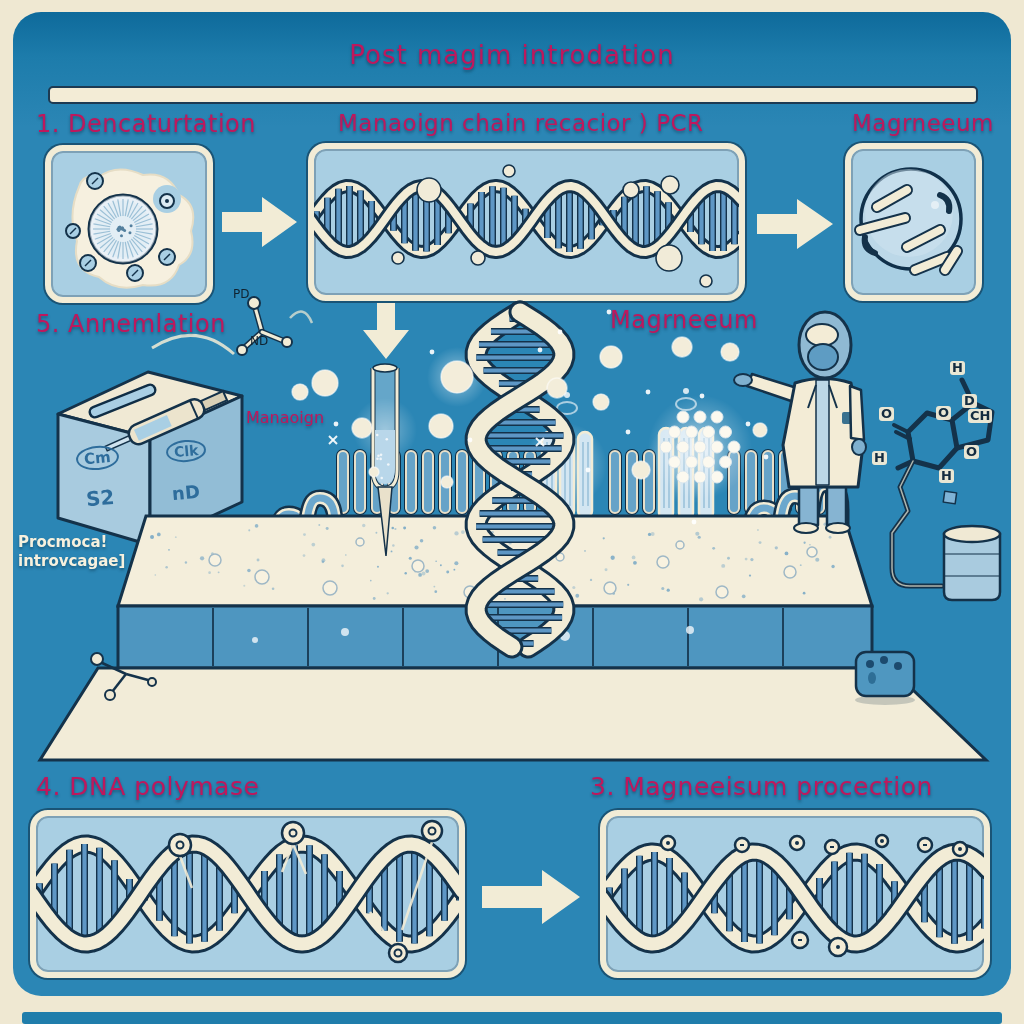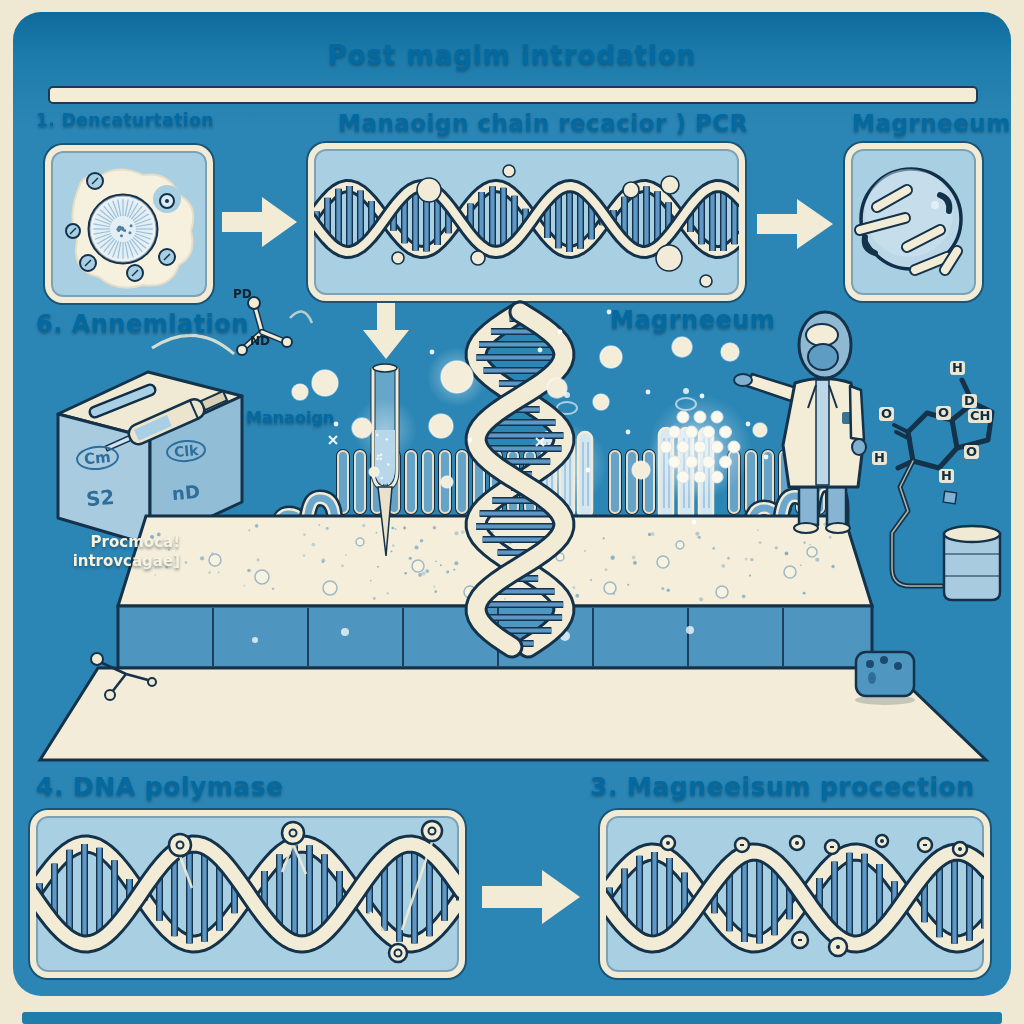--- a/index.html
+++ b/index.html
@@ -5,59 +5,59 @@
   html,body{margin:0;padding:0}
   body{width:1024px;height:1024px;position:relative;background:#efe8d2;font-family:"DejaVu Sans",sans-serif;overflow:hidden}
   .canvas{position:absolute;left:13px;top:12px;width:998px;height:984px;border-radius:28px;
     background:linear-gradient(180deg,#0e6a9b 0,#1d7cab 45px,#2b86b5 115px,#2b86b5 100%);z-index:1}
   .bottomstrip{position:absolute;left:22px;top:1012px;width:980px;height:12px;background:#1f7dab;border-radius:3px;z-index:1}
   .rule{position:absolute;left:48px;top:86px;width:926px;height:14px;background:#f3ecd6;border:2px solid #1d3a52;border-radius:5px;z-index:2}
   .panel{position:absolute;background:#a9cfe3;border:6px solid #f2ecd6;border-radius:18px;box-sizing:border-box;
     box-shadow:0 0 0 2px rgba(13,43,66,.55), inset 0 0 0 2px rgba(13,43,66,.28);z-index:2;overflow:hidden}
   .panel svg{display:block;width:100%;height:100%}
   .scene{position:absolute;left:0;top:0;z-index:5;pointer-events:none}
-  .lbl{position:absolute;color:#0369a1;font-weight:700;text-shadow:0 2px 3px rgba(8,40,60,.45);letter-spacing:.5px;white-space:nowrap;z-index:6}
+  .lbl{position:absolute;color:#be185d;font-weight:400;text-shadow:0 2px 3px rgba(8,40,60,.45);letter-spacing:.5px;white-space:nowrap;z-index:6}
   .title{left:0;right:0;top:40px;text-align:center;font-size:26px;letter-spacing:1px}
-  .l-tl{left:36px;top:110px;font-size:17px}
+  .l-tl{left:36px;top:110px;font-size:24px}
   .l-tc{left:338px;top:110px;font-size:23px}
   .l-tr{left:852px;top:110px;font-size:23px}
   .l-ml{left:36px;top:310px;font-size:24px}
   .l-mag{left:610px;top:306px;font-size:24px}
   .l-mana{left:246px;top:408px;font-size:16px;letter-spacing:0}
   .l-bl{left:36px;top:772px;font-size:25px}
   .l-br{left:590px;top:772px;font-size:25px}
-  .dark{position:absolute;z-index:6;color:#10222f;font-weight:700;font-size:12px;white-space:nowrap}
+  .dark{position:absolute;z-index:6;color:#10222f;font-weight:400;font-size:12px;white-space:nowrap}
   .pd{left:233px;top:287px}
   .nd{left:250px;top:334px}
   .boxtxt{position:absolute;z-index:6;color:#2e6d9c;font-weight:700;white-space:nowrap;transform:rotate(-5deg)}
   .circ{border:2px solid #2e6d9c;border-radius:50%;padding:1px 6px}
   .b-cm{left:76px;top:446px;font-size:15px}
   .b-s2{left:86px;top:486px;font-size:20px}
   .b-clk{left:166px;top:440px;font-size:14px}
   .b-nd{left:172px;top:482px;font-size:18px}
-  .cap{position:absolute;left:18px;top:533px;width:162px;text-align:right;font-size:15px;line-height:1.25;z-index:6;
+  .cap{position:absolute;left:18px;top:533px;width:162px;text-align:left;font-size:15px;line-height:1.25;z-index:6;
     color:#f7f1de;font-weight:700;text-shadow:0 2px 3px rgba(8,40,60,.45)}
   .chem{position:absolute;z-index:6;font-weight:700;font-size:13px;color:#132c40;background:rgba(243,236,214,.95);
     padding:0 2px;border-radius:3px;line-height:1.1;white-space:nowrap}
   .c-ht{left:950px;top:361px}.c-ol{left:879px;top:407px}.c-or{left:936px;top:406px}.c-di{left:962px;top:394px}
   .c-ch{left:968px;top:409px}.c-olo{left:964px;top:445px}.c-hl{left:872px;top:451px}.c-hb{left:939px;top:469px}
 </style>
 </head>
 <body>
 
 <div class="canvas"></div>
 <div class="bottomstrip"></div>
 
 <div class="lbl title">Post magim introdation</div>
 <div class="rule"></div>
 
 <div class="lbl l-tl">1. Dencaturtation</div>
 <div class="lbl l-tc">Manaoign chain recacior ) PCR</div>
 <div class="lbl l-tr">Magrneeum</div>
-<div class="lbl l-ml">6. Annemlation</div>
+<div class="lbl l-ml">5. Annemlation</div>
 <div class="lbl l-mag">Magrneeum</div>
 <div class="lbl l-mana">Manaoign</div>
 <div class="dark pd">PD</div>
 <div class="dark nd">ND</div>
 
 <span class="boxtxt circ b-cm">Cm</span>
 <span class="boxtxt b-s2">S2</span>
 <span class="boxtxt circ b-clk">Clk</span>
 <span class="boxtxt b-nd">nD</span>
 <div class="cap">

